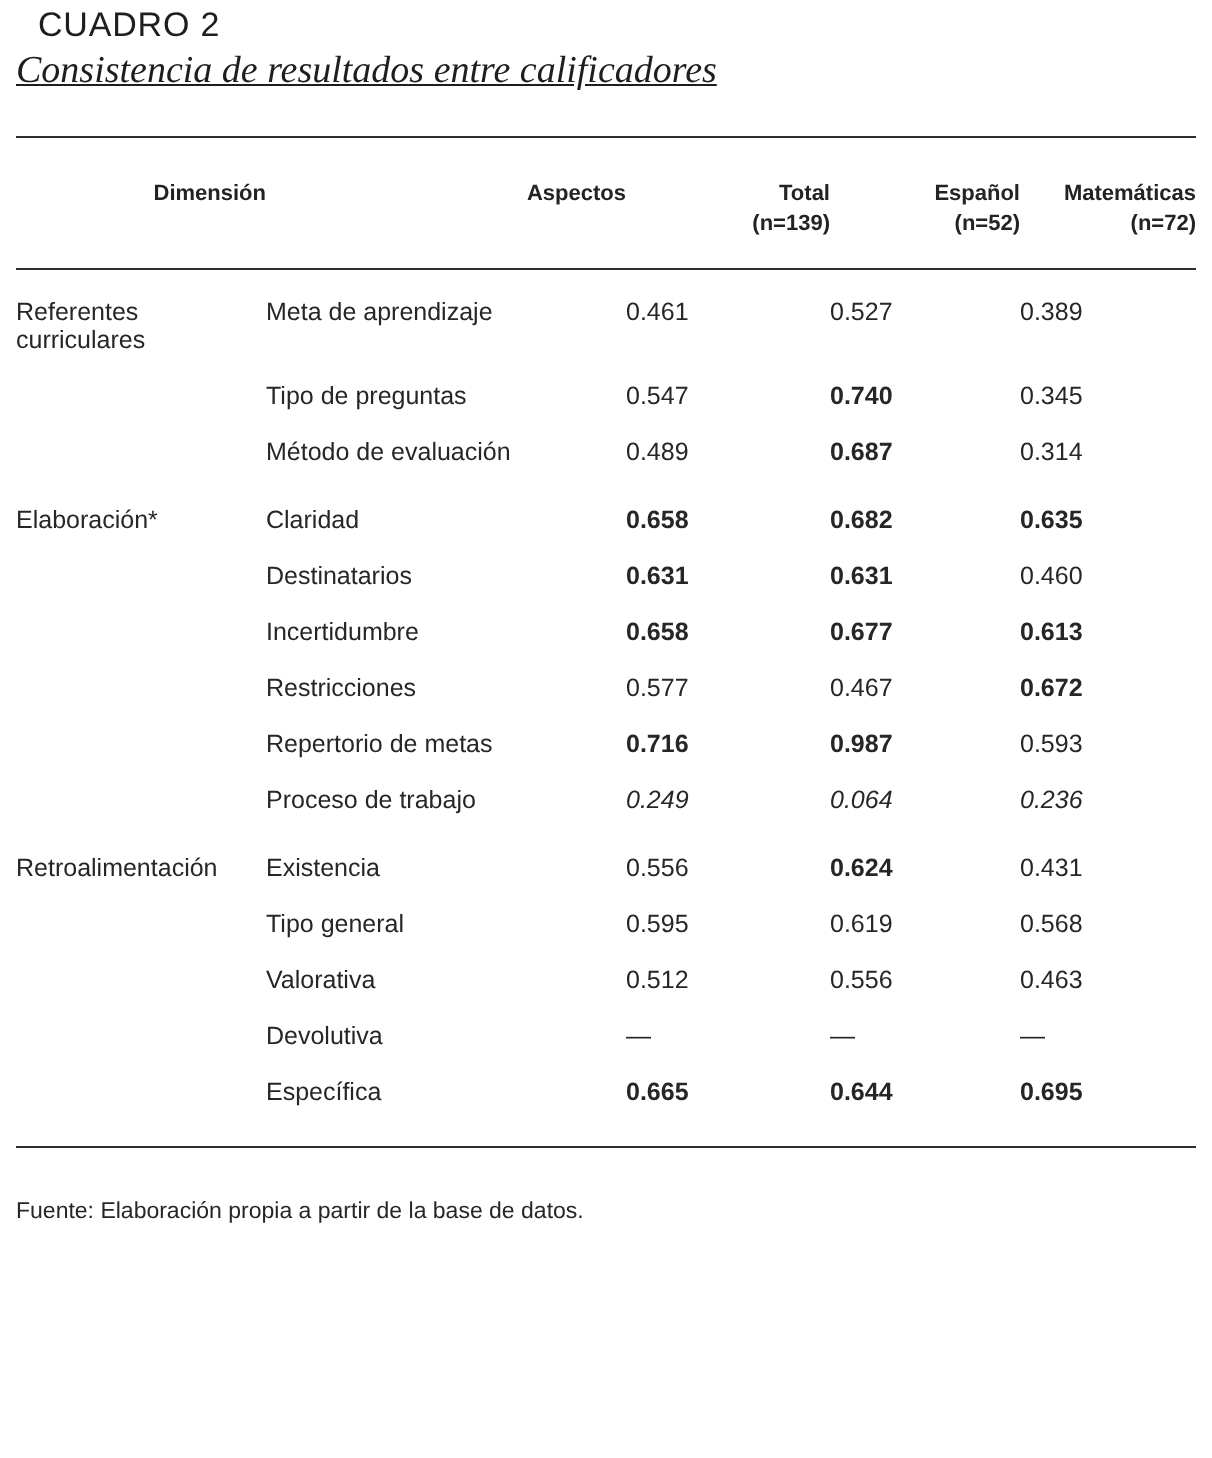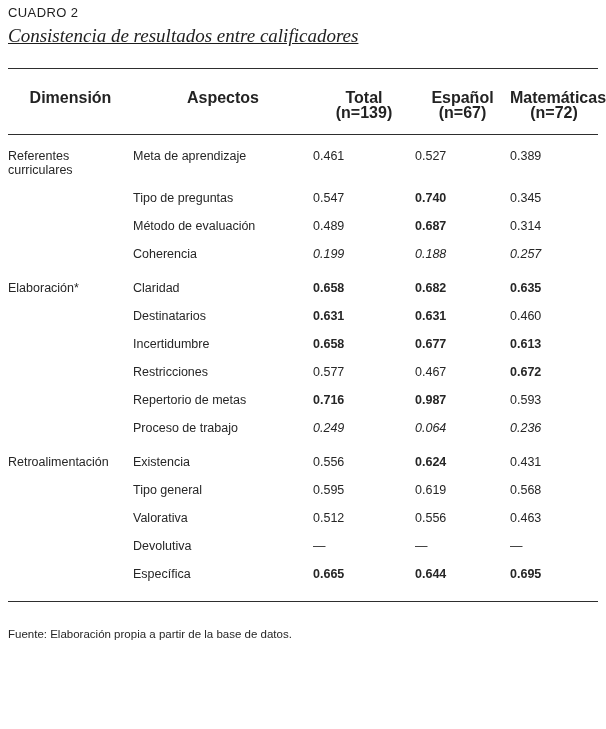--- a/index.html
+++ b/index.html
@@ -11,24 +11,25 @@
     width: 606px;
     height: 729px;
     font-family: "Liberation Sans", sans-serif;
     color: #262626;
     overflow: hidden;
   }
   .page {
     padding: 6px 8px 0 8px;
   }
   .table-label {
-    font-size: 13px;
+    font-size: 17px;
     letter-spacing: 0.4px;
     color: #1e1e1e;
     line-height: 13px;
+    margin-left: 11px;
   }
   .table-title {
     font-family: "Liberation Serif", serif;
     font-style: italic;
     font-size: 19px;
     line-height: 22px;
     margin-top: 6px;
     color: #1e1e1e;
     text-decoration: underline;
   }
@@ -39,23 +40,23 @@
     border-top: 1.5px solid #2e2e2e;
     border-bottom: 1.5px solid #2e2e2e;
     table-layout: fixed;
   }
   col.c-dim   { width: 125px; }
   col.c-asp   { width: 180px; }
   col.c-tot   { width: 102px; }
   col.c-esp   { width: 95px;  }
   col.c-mat   { width: 88px;  }
   thead th {
-    text-align: center;
+    text-align: right;
     vertical-align: top;
-    font-size: 16px;
+    font-size: 11px;
     font-weight: bold;
     line-height: 15px;
     padding: 21px 0 14px 0;
     border-bottom: 1.5px solid #2e2e2e;
     color: #232323;
   }
   tbody td {
     font-size: 12.5px;
     line-height: 14px;
     vertical-align: top;
@@ -96,21 +97,21 @@
         </th>
         <th>
           <span>Aspectos</span>
         </th>
         <th>
           <span>Total</span><br>
           <span>(n=139)</span>
         </th>
         <th>
           <span>Español</span><br>
-          <span>(n=67)</span>
+          <span>(n=52)</span>
         </th>
         <th>
           <span>Matemáticas</span><br>
           <span>(n=72)</span>
         </th>
       </tr>
     </thead>
     <tbody>
         <tr>
           <td>Referentes curriculares</td>
@@ -125,27 +126,20 @@
           <td class="v-regular">0.547</td>
           <td class="v-bold">0.740</td>
           <td class="v-regular">0.345</td>
         </tr>
         <tr>
           <td></td>
           <td>Método de evaluación</td>
           <td class="v-regular">0.489</td>
           <td class="v-bold">0.687</td>
           <td class="v-regular">0.314</td>
-        </tr>
-        <tr>
-          <td></td>
-          <td>Coherencia</td>
-          <td class="v-italic">0.199</td>
-          <td class="v-italic">0.188</td>
-          <td class="v-italic">0.257</td>
         </tr>
         <tr class="group-start">
           <td>Elaboración*</td>
           <td>Claridad</td>
           <td class="v-bold">0.658</td>
           <td class="v-bold">0.682</td>
           <td class="v-bold">0.635</td>
         </tr>
         <tr>
           <td></td>

